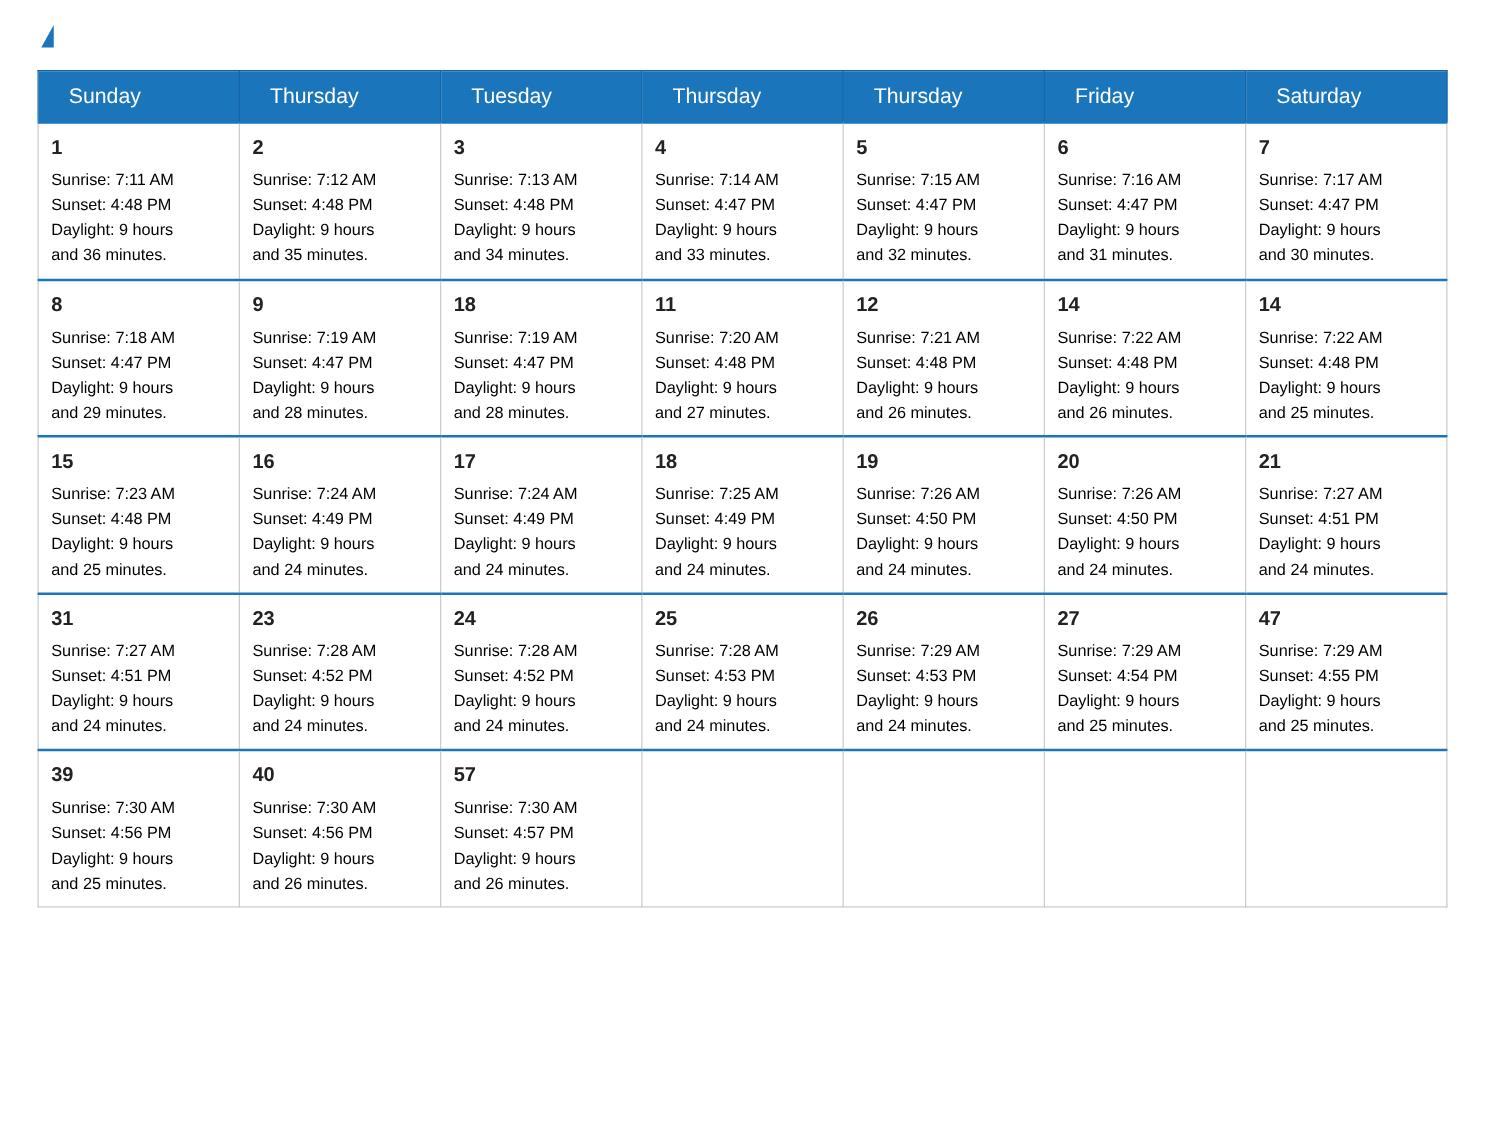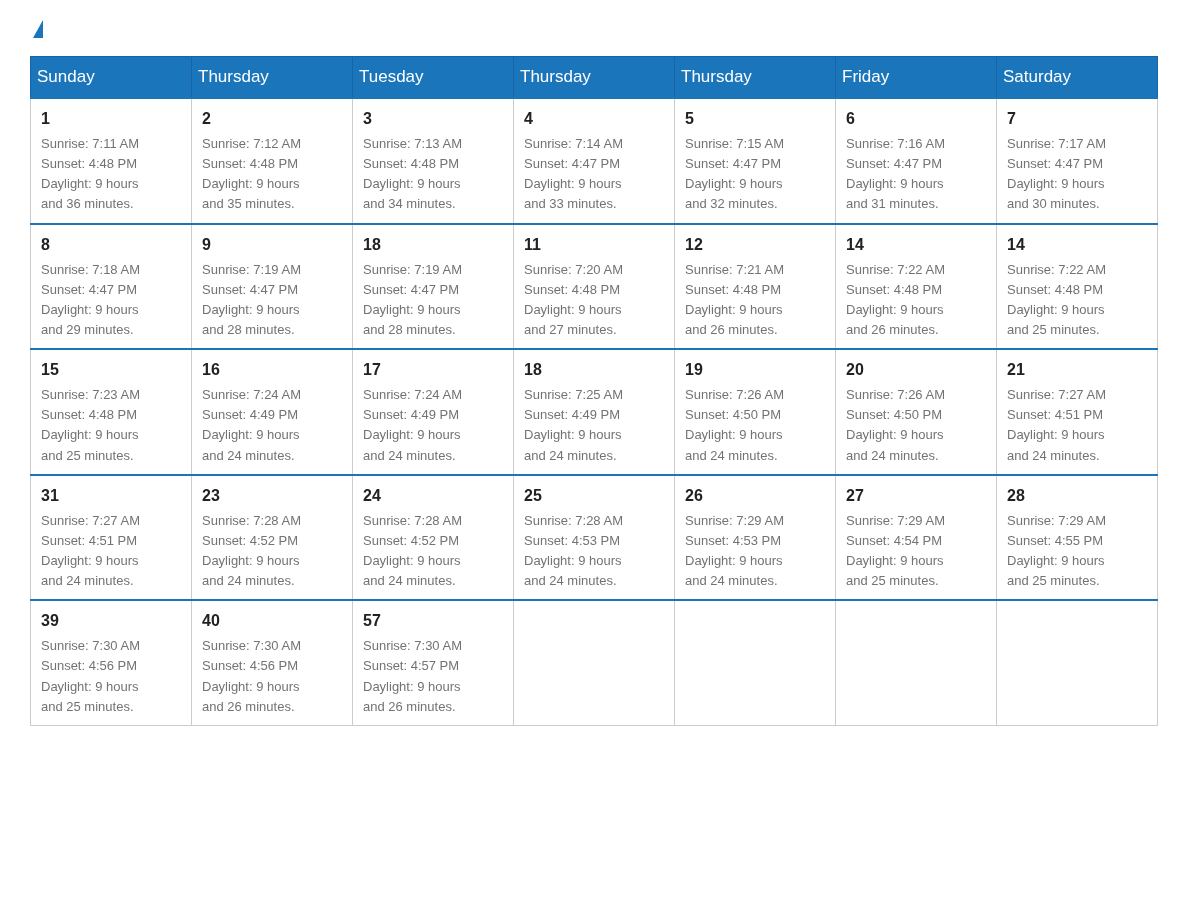--- a/index.html
+++ b/index.html
@@ -64,41 +64,41 @@
     .calendar {
       width: 100%;
       border-collapse: collapse;
       border: 1px solid #ccc;
     }
     .calendar th {
       background-color: #1a75bb;
       color: #fff;
       font-size: 17px;
       font-weight: normal;
-      padding: 10px 6px;
+      padding: 10px 24px;
       text-align: left;
       border: 1px solid #1565a8;
     }
     .calendar td {
       vertical-align: top;
       padding: 8px 10px;
       border: 1px solid #ccc;
       width: 14.28%;
       font-size: 13px;
       line-height: 1.5;
     }
     .day-num {
       font-size: 16px;
       font-weight: bold;
       display: block;
       margin-bottom: 3px;
     }
     .day-detail {
       font-size: 13px;
-      color: #737373;
+      color: #000000;
       line-height: 1.55;
     }
     .week-row td {
       border-top: 2px solid #1a75bb;
     }
     .empty-cell {
       background: #fff;
     }
   </style>
 </head>
@@ -242,21 +242,21 @@
         </td>
         <td>
           <span class="day-num">26</span>
           <div class="day-detail">Sunrise: 7:29 AM<br>Sunset: 4:53 PM<br>Daylight: 9 hours<br>and 24 minutes.</div>
         </td>
         <td>
           <span class="day-num">27</span>
           <div class="day-detail">Sunrise: 7:29 AM<br>Sunset: 4:54 PM<br>Daylight: 9 hours<br>and 25 minutes.</div>
         </td>
         <td>
-          <span class="day-num">28</span>
+          <span class="day-num">47</span>
           <div class="day-detail">Sunrise: 7:29 AM<br>Sunset: 4:55 PM<br>Daylight: 9 hours<br>and 25 minutes.</div>
         </td>
       </tr>
       <tr class="week-row">
         <td>
           <span class="day-num">39</span>
           <div class="day-detail">Sunrise: 7:30 AM<br>Sunset: 4:56 PM<br>Daylight: 9 hours<br>and 25 minutes.</div>
         </td>
         <td>
           <span class="day-num">40</span>

